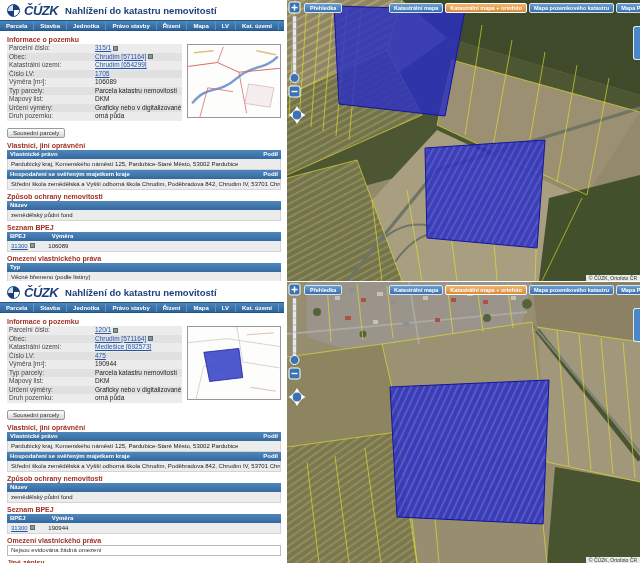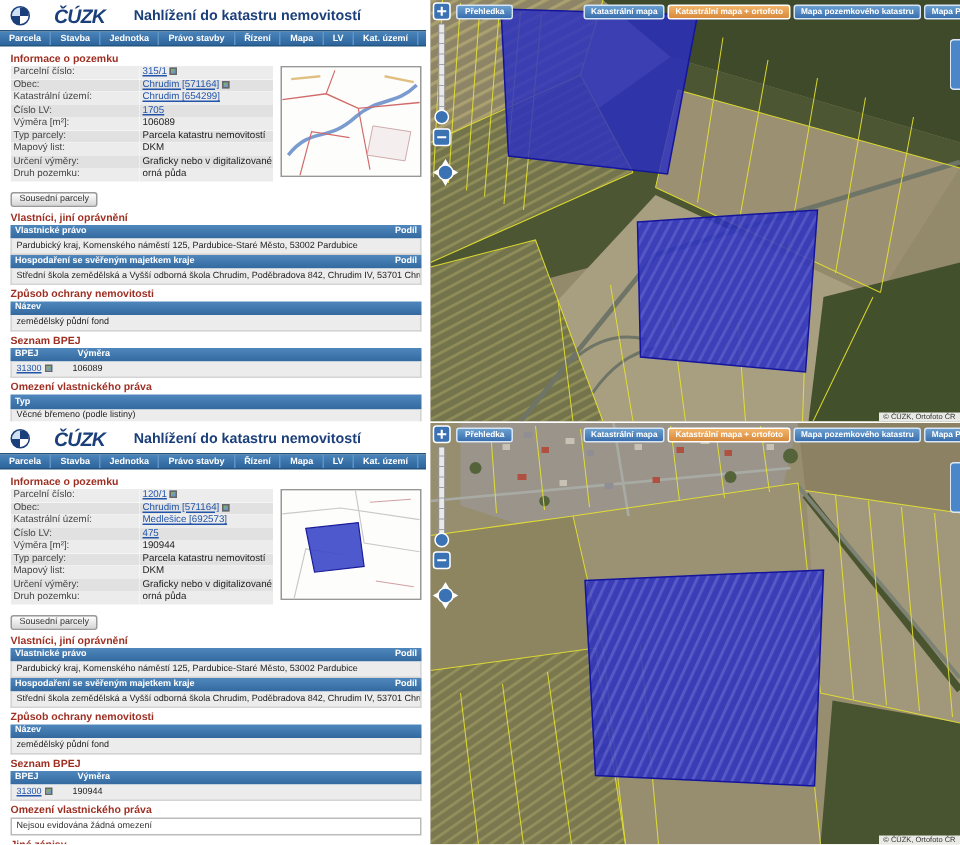--- a/index.html
+++ b/index.html
@@ -6,21 +6,21 @@
   *{box-sizing:border-box;}
   .screen{position:relative;width:640px;height:563px;background:#fff;overflow:hidden;
           font-family:"Liberation Sans",sans-serif;color:#222;}
   .panel{position:absolute;left:0;width:640px;height:281px;background:#fff;overflow:hidden;}
   .p1{top:0;} .p2{top:282px;}
   .left{position:absolute;left:0;top:0;width:284px;height:281px;overflow:hidden;background:#fff;}
   .maparea{position:absolute;left:287px;top:0;width:353px;height:281px;overflow:hidden;background:#8a8168;}
   .maparea svg.mapsvg{position:absolute;left:0;top:0;width:353px;height:281px;display:block;}
 
   
-  .apphdr{height:20px;display:flex;align-items:center;gap:16px;padding-left:7px;}
+  .apphdr{height:20px;display:flex;align-items:center;gap:4px;padding-left:7px;}
   .logo-circle{width:13px;height:13px;border-radius:50%;flex:0 0 13px;
     background:conic-gradient(#1b3f7a 0 25%,#fff 25% 50%,#1b3f7a 50% 75%,#cfe0f2 75% 100%);
     border:1.5px solid #1b3f7a;}
   .logo-text{font-size:13px;font-weight:bold;font-style:italic;color:#1b3f7a;letter-spacing:-.5px;}
   .apptitle{font-size:9.5px;font-weight:bold;color:#1b3f7a;margin-left:3px;text-align:center;}
 
   .menubar{height:11px;background:linear-gradient(#4a85bb,#2d649c);border-top:1px solid #24557f;
     border-bottom:1px solid #24557f;display:flex;align-items:stretch;}
   .menubar .mi{font-size:6px;color:#fff;font-weight:bold;padding:0 6px;display:flex;align-items:center;
     border-right:1px solid #5e93c4;cursor:pointer;white-space:nowrap;}

